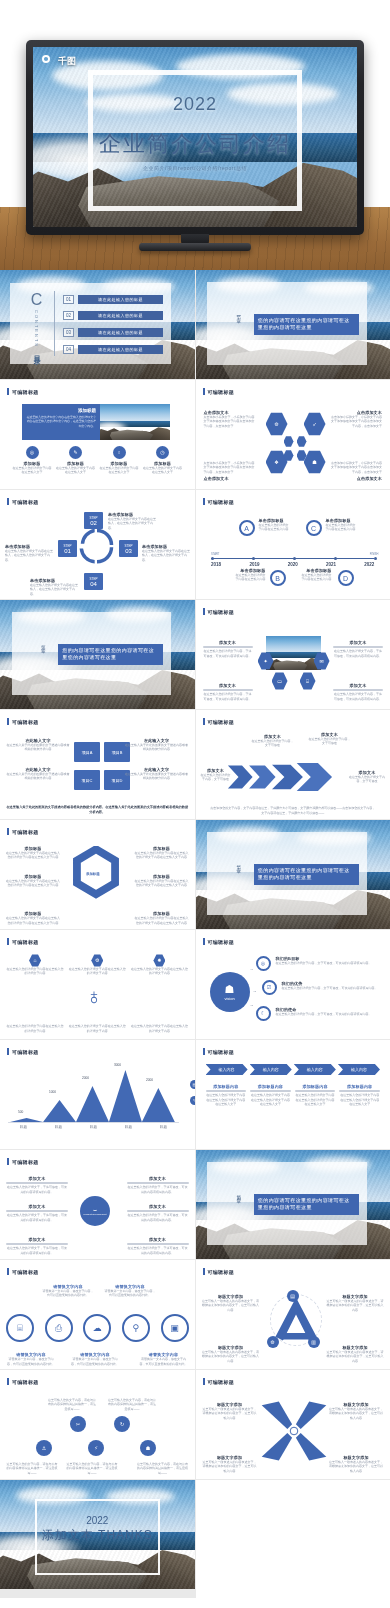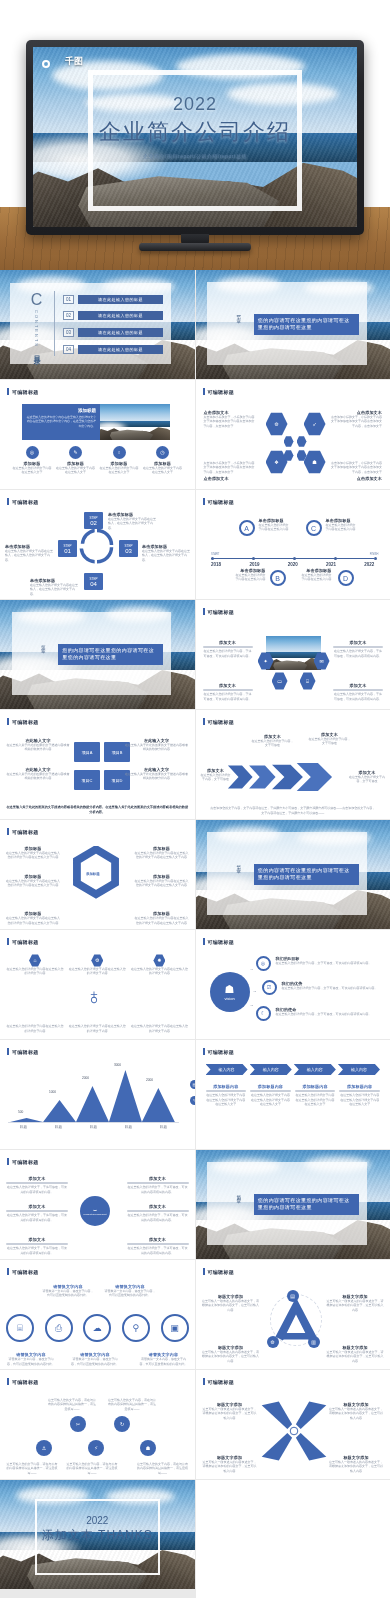--- a/index.html
+++ b/index.html
@@ -67,35 +67,35 @@
   }
   .photo .slab {
     position:absolute; left:14%; top:70%; width:62%; height:30%;
     background:linear-gradient(175deg,#9a948a,#6c665c 45%,#45403a);
     clip-path:polygon(4% 26%,40% 6%,84% 18%,100% 52%,92% 100%,6% 100%,0 60%);
   }
   .photo .grain { position:absolute; inset:0;
     background:repeating-linear-gradient(115deg, rgba(255,255,255,.05) 0 2px, rgba(0,0,0,.03) 2px 4px); }
 
   .qt-logo {
-    position:absolute; left:9px; top:8px; z-index:6; display:flex; align-items:flex-end; gap:15px;
+    position:absolute; left:9px; top:8px; z-index:6; display:flex; align-items:flex-start; gap:8px;
     color:#fff; font-size:9px; font-weight:bold; text-shadow:0 1px 2px rgba(0,0,0,.5);
   }
   .qt-logo .ring { width:8px; height:8px; border:2px solid #fff; border-radius:50%; display:inline-block; }
 
   .cover-frame {
     position:absolute; left:17%; top:13%; right:17%; bottom:9%;
     border:5px solid rgba(255,255,255,.92); z-index:5;
   }
   .cover-txt {
     position:absolute; left:0; right:0; top:26%; text-align:center; z-index:6;
     color:#3f5f82; text-shadow:0 1px 3px rgba(255,255,255,.5);
   }
   .cover-year { font-size:18px; letter-spacing:1px; color:#4a6b90; }
-  .cover-title { font-size:22px; margin-top:2px; letter-spacing:2px; color:#416punt; color:#41618c; white-space:nowrap; }
+  .cover-title { font-size:22px; margin-top:14px; letter-spacing:2px; color:#416punt; color:#41618c; white-space:nowrap; }
   .cover-sub { font-size:5px; margin-top:6px; color:#5b7ea3; letter-spacing:.5px; }
 
   
   .grid { display:grid; grid-template-columns:1fr 1fr; gap:1px 1px; background:#e9e9e9; }
   .slide {
     position:relative; background:#ffffff; width:100%; height:109px; overflow:hidden;
     font-size:3px; color:#4a4a4a;
   }
 
   

